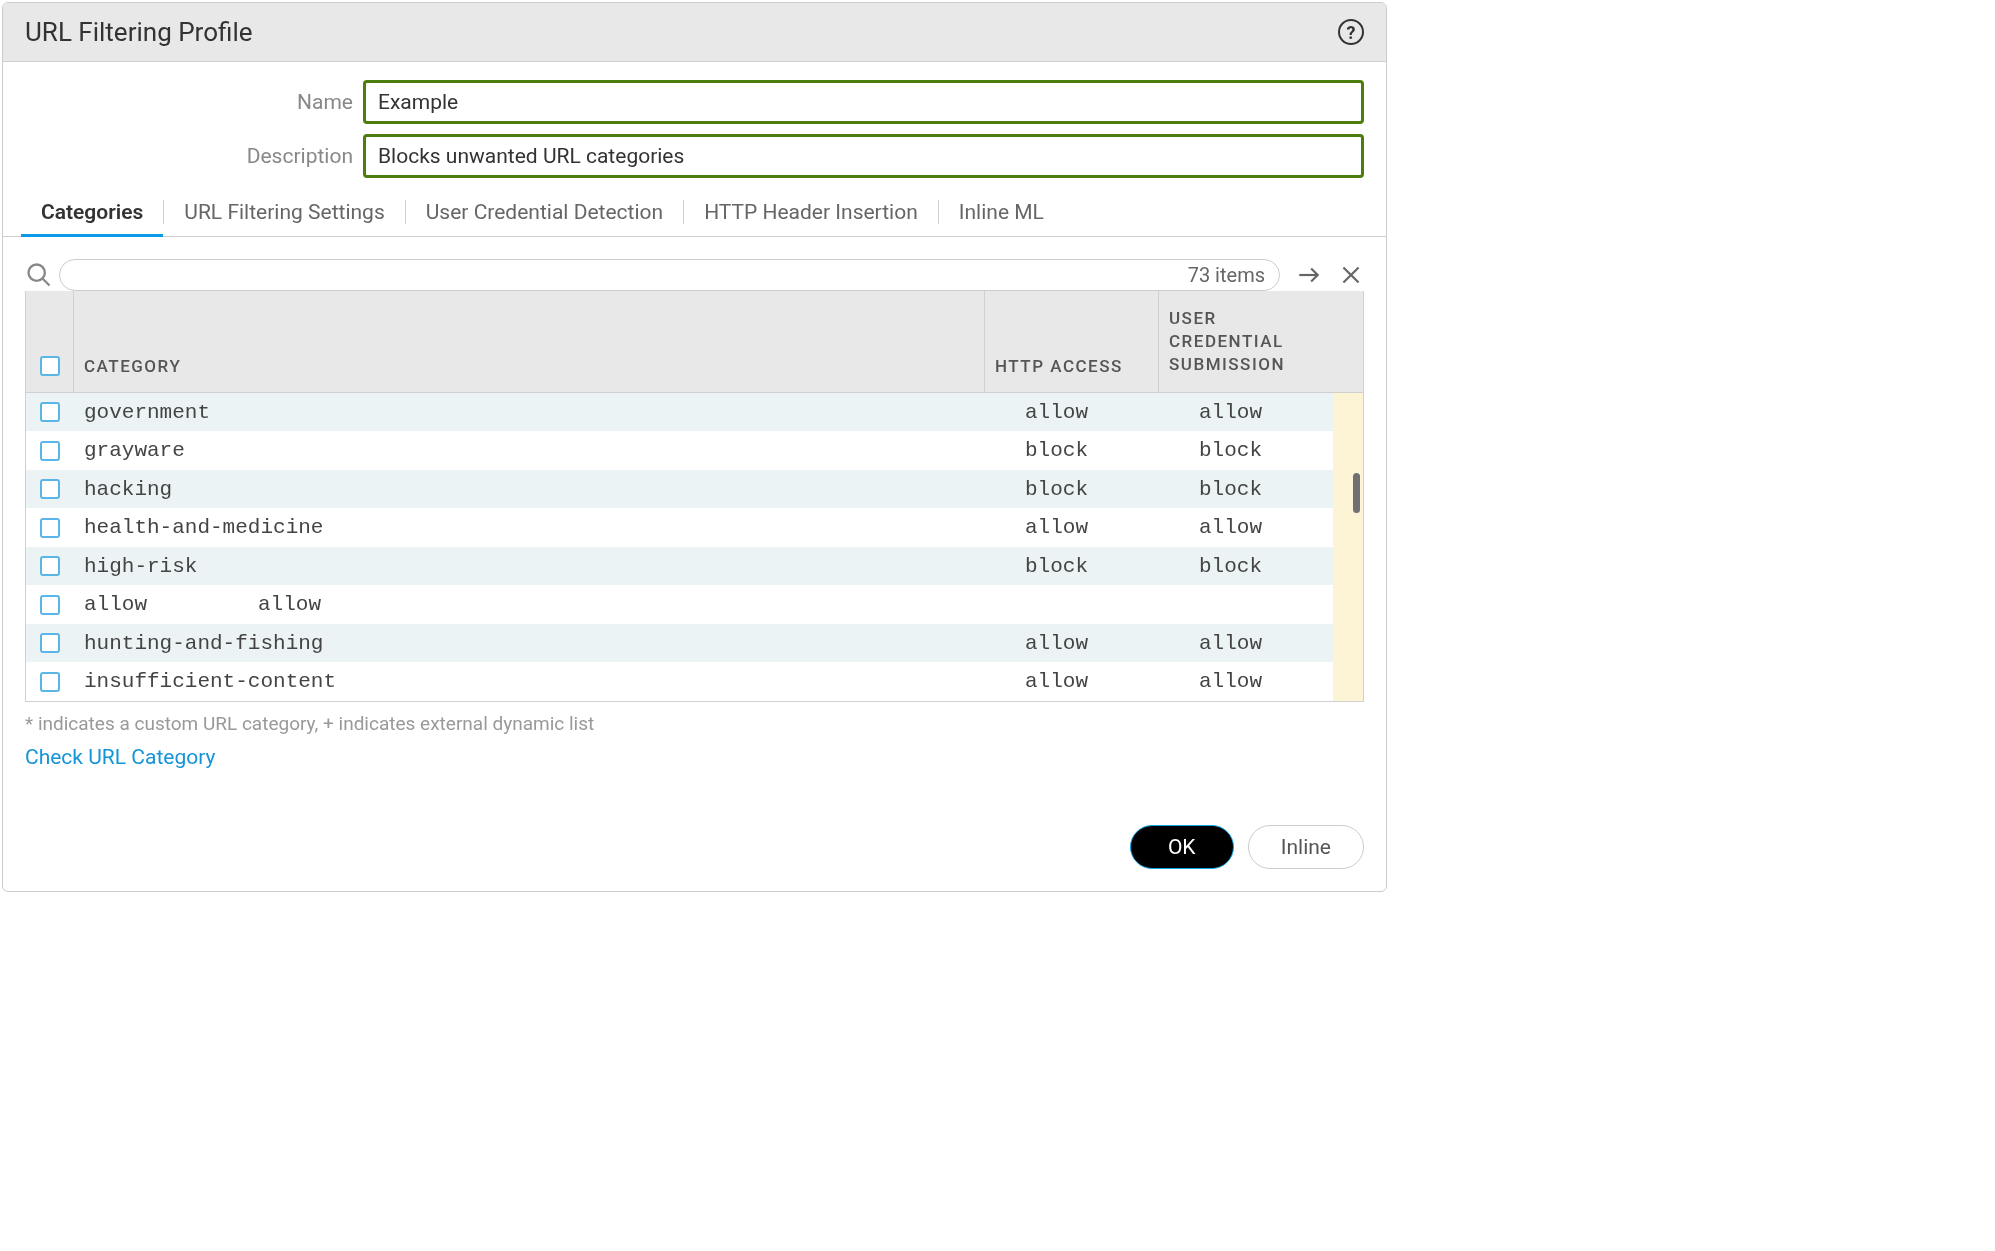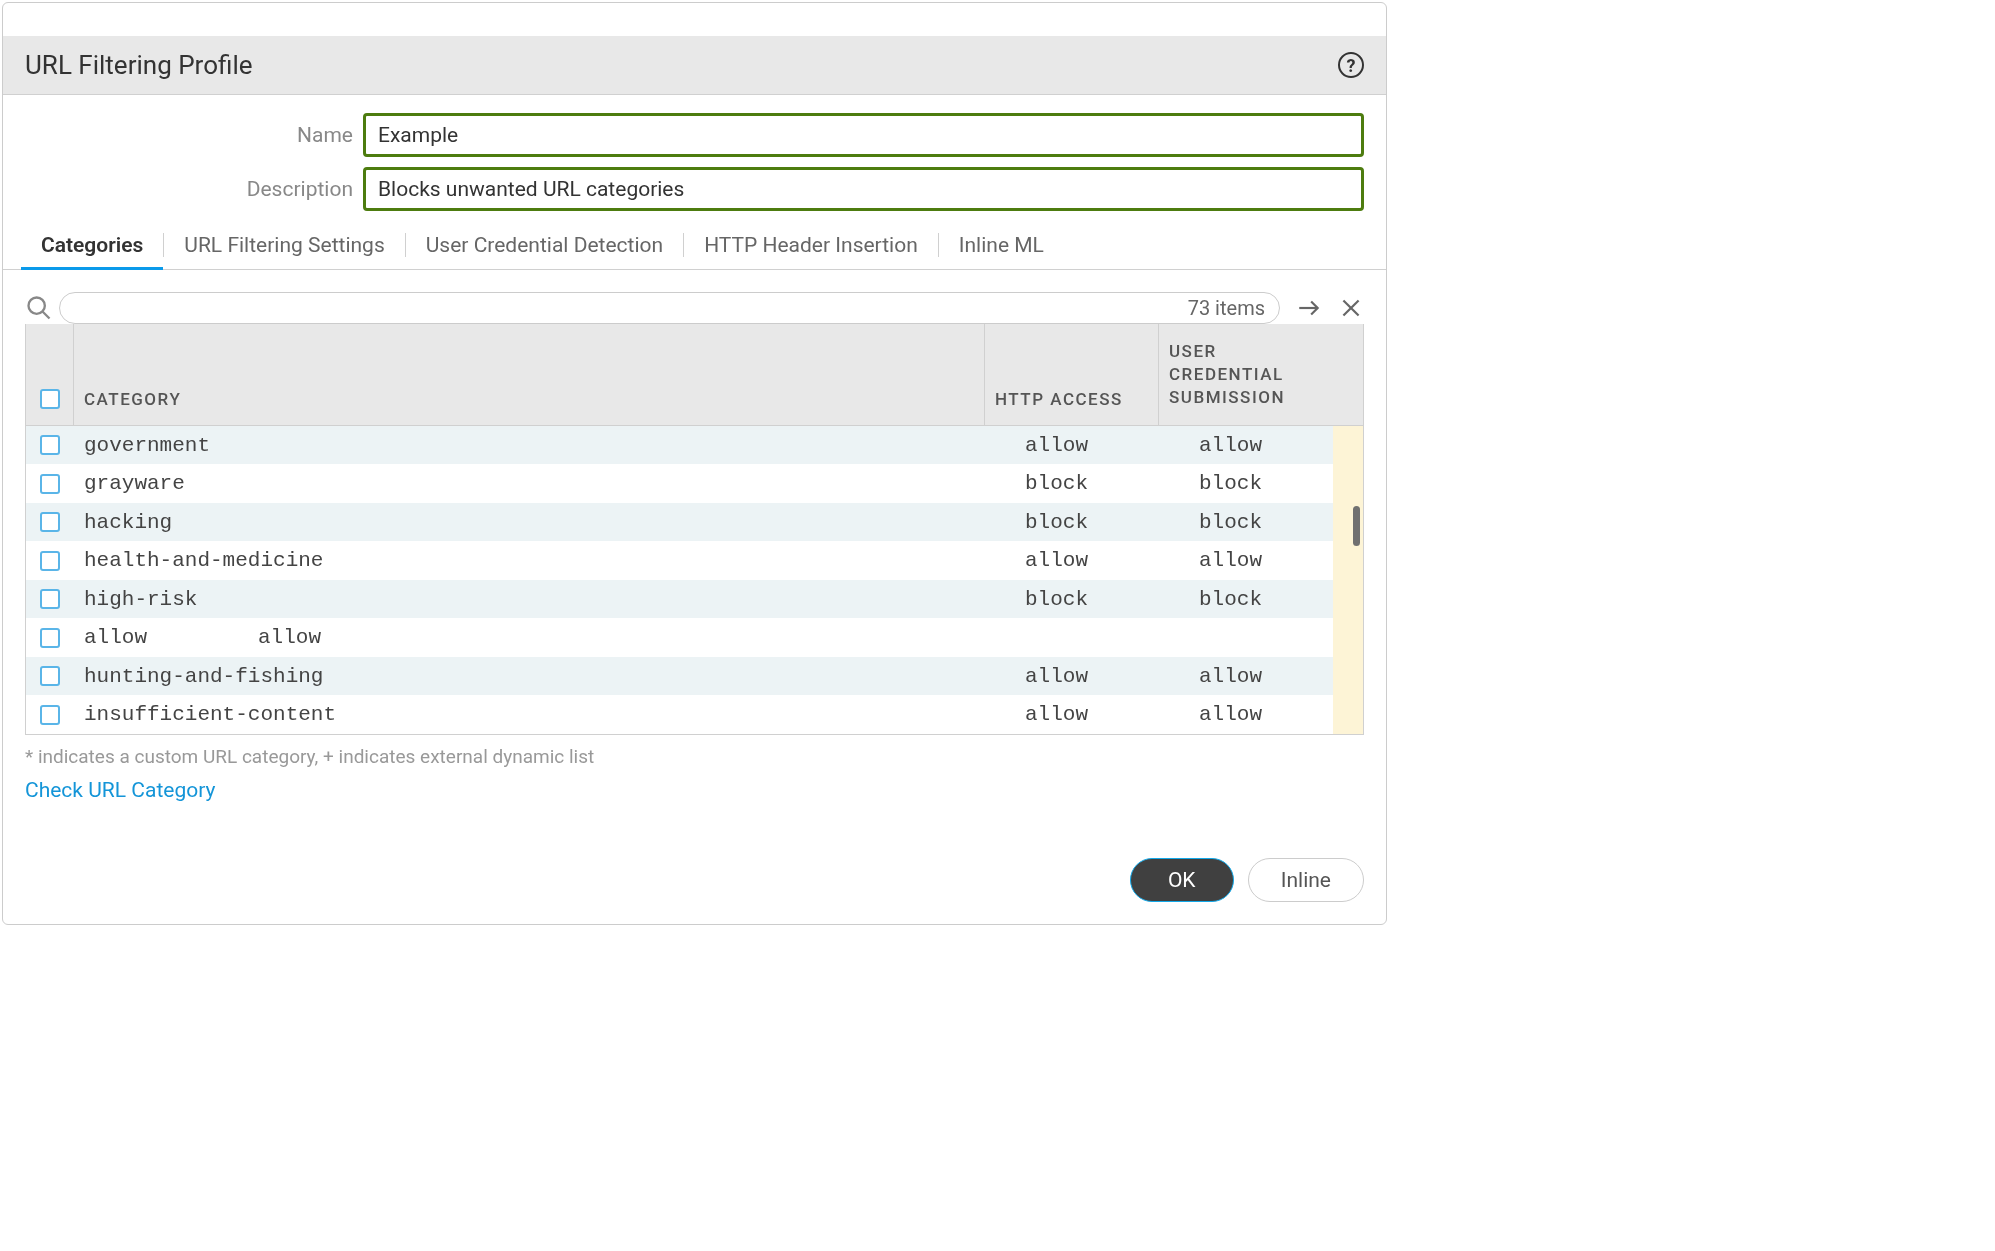--- a/index.html
+++ b/index.html
@@ -17,21 +17,20 @@
     background: #fff;
     margin: 2px;
   }
   .dialog-header {
     background: #e8e8e8;
     padding: 14px 22px;
     display: flex;
     justify-content: space-between;
     align-items: center;
     border-bottom: 1px solid #d0d0d0;
-    margin-top: 33px;
   }
   .dialog-title {
     font-size: 26px;
     color: #333;
     font-weight: 400;
   }
   .help-icon {
     width: 26px;
     height: 26px;
     border: 2px solid #333;
@@ -235,21 +234,21 @@
     padding: 9px 32px;
     border-radius: 22px;
     font-size: 21px;
     cursor: pointer;
     border: 1px solid #ccc;
     background: #fff;
     color: #555;
     font-family: inherit;
   }
   .btn-primary {
-    background: #404040;
+    background: #000000;
     color: #fff;
     border-color: #12a8e8;
   }
 </style>
 </head>
 <body>
 
 <div class="dialog">
 
   <div class="dialog-header">

